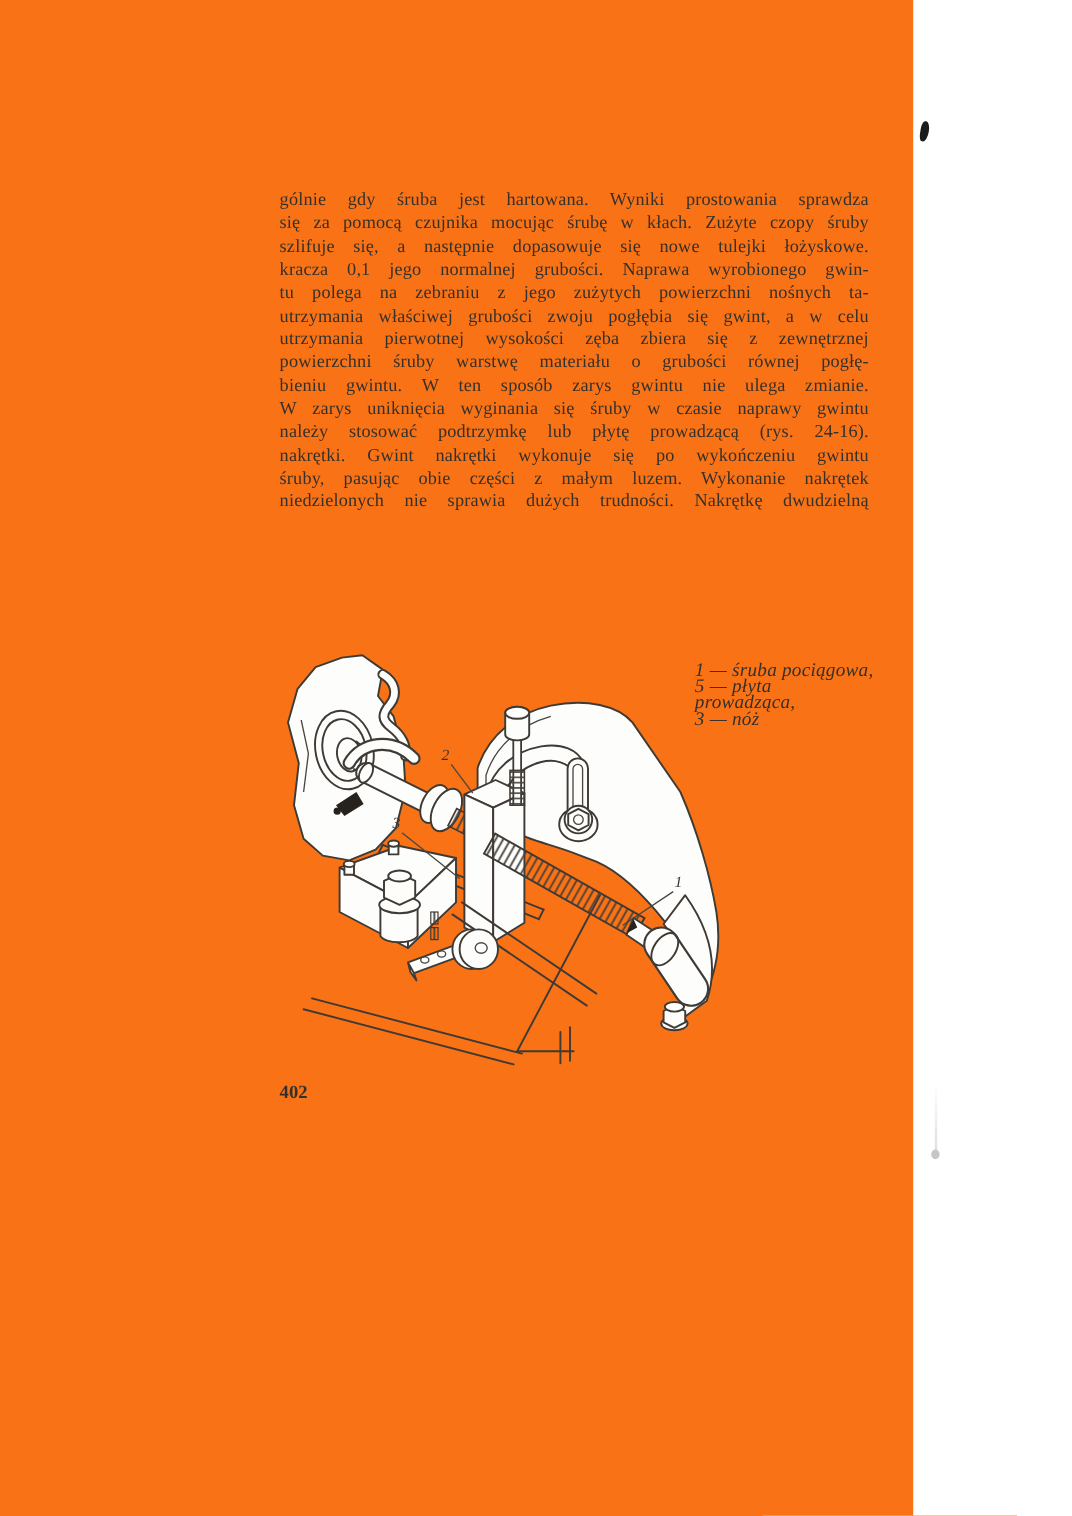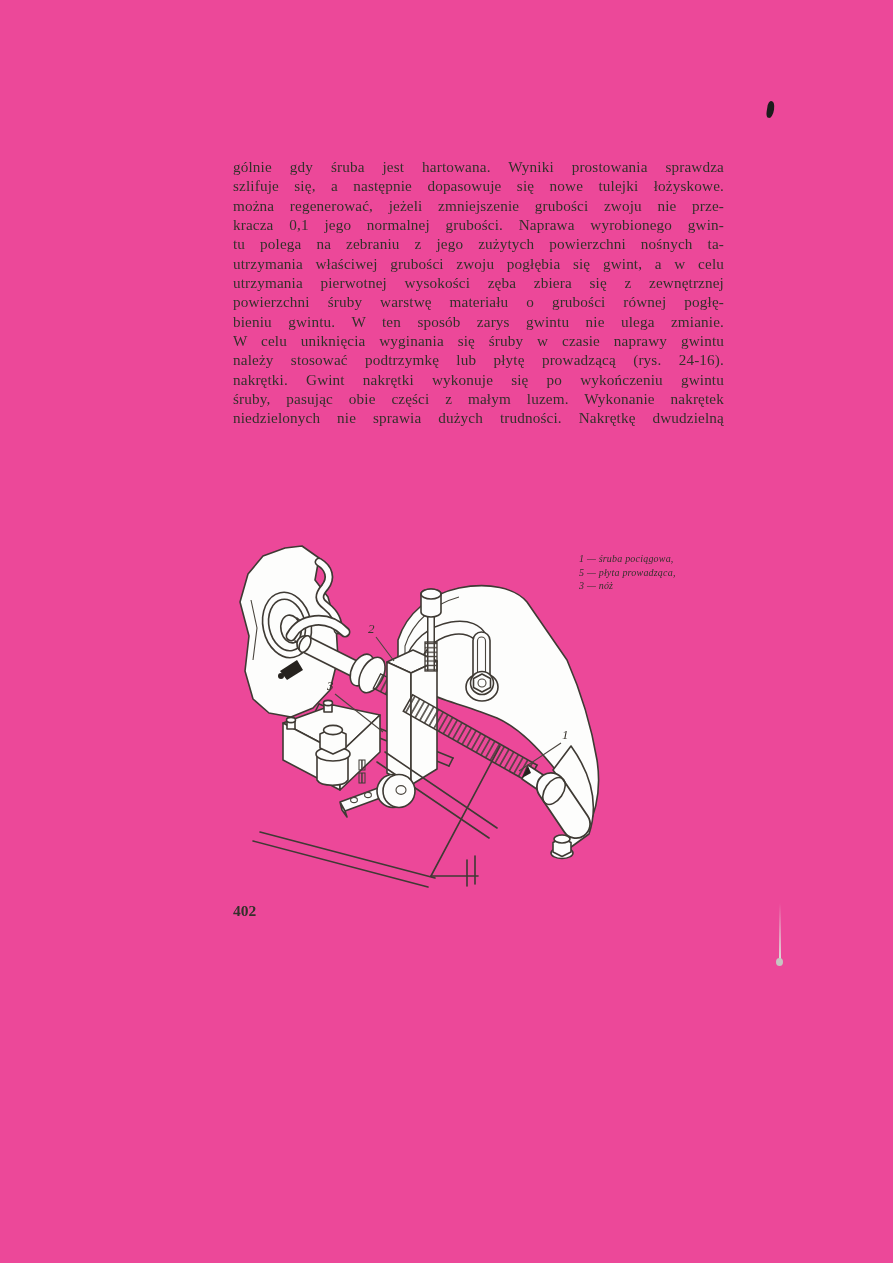--- a/index.html
+++ b/index.html
@@ -1,35 +1,35 @@
 <!DOCTYPE html>
 <html><head>
 <meta charset="utf-8">
 <style>
   html,body{margin:0;padding:0;}
   body{width:893px;height:1263px;background:#ffffff;overflow:hidden;
        font-family:"Liberation Serif", serif;}
-  .page{position:relative;width:893px;height:1263px;background:#ec4899;color:#34302b;}
+  .page{position:relative;width:761px;height:1263px;background:#f97316;color:#34302b;}
 
   
   .text-block{position:absolute;left:233px;top:157px;width:491px;
               font-size:15.2px;line-height:19.35px;letter-spacing:.15px;}
   .para{margin:0;}
   .tline{text-align:justify;text-align-last:justify;white-space:normal;}
   .tindent{text-indent:17px;}
 
   
   .figure-svg{position:absolute;left:235px;top:540px;}
 
   
   .caption{position:absolute;left:579px;top:547px;width:150px;}
   .cap-title{font-size:11.8px;line-height:12.9px;letter-spacing:.2px;}
   .cap-line{text-align:justify;text-align-last:justify;}
   .cap-label{font-weight:bold;}
-  .cap-legend{margin-top:5px;font-size:10px;line-height:13.6px;
+  .cap-legend{margin-top:5px;font-size:16px;line-height:13.6px;
               font-style:italic;letter-spacing:.2px;}
   .leg-line{text-align:left;}
 
   
   .page-number{position:absolute;left:233px;top:902px;font-size:15.5px;font-weight:bold;}
 
   
   .artifact-mark{position:absolute;left:767px;top:101px;width:7px;height:17px;
                  background:#1c1c1c;border-radius:45% 55% 60% 40%;transform:rotate(9deg);}
   .artifact-streak{position:absolute;left:779px;top:903px;width:2px;height:58px;
@@ -44,31 +44,31 @@
   svg text{font-family:"Liberation Serif",serif;font-style:italic;font-size:13px;fill:#3a362f;}
 </style>
 </head>
 <body>
 
 <div class="page">
 
   <div class="text-block" id="paragraphs">
       <div class="para">
         <div class="tline">gólnie gdy śruba jest hartowana. Wyniki prostowania sprawdza</div>
+        <div class="tline">się za pomocą czujnika mocując śrubę w kłach. Zużyte czopy śruby</div>
         <div class="tline">szlifuje się, a następnie dopasowuje się nowe tulejki łożyskowe.</div>
       </div>
       <div class="para">
-        <div class="tline">można regenerować, jeżeli zmniejszenie grubości zwoju nie prze-</div>
         <div class="tline">kracza 0,1 jego normalnej grubości. Naprawa wyrobionego gwin-</div>
         <div class="tline">tu polega na zebraniu z jego zużytych powierzchni nośnych ta-</div>
         <div class="tline">utrzymania właściwej grubości zwoju pogłębia się gwint, a w celu</div>
         <div class="tline">utrzymania pierwotnej wysokości zęba zbiera się z zewnętrznej</div>
         <div class="tline">powierzchni śruby warstwę materiału o grubości równej pogłę-</div>
         <div class="tline">bieniu gwintu. W ten sposób zarys gwintu nie ulega zmianie.</div>
-        <div class="tline">W celu uniknięcia wyginania się śruby w czasie naprawy gwintu</div>
+        <div class="tline">W zarys uniknięcia wyginania się śruby w czasie naprawy gwintu</div>
         <div class="tline">należy stosować podtrzymkę lub płytę prowadzącą (rys. 24-16).</div>
       </div>
       <div class="para">
         <div class="tline">nakrętki. Gwint nakrętki wykonuje się po wykończeniu gwintu</div>
         <div class="tline">śruby, pasując obie części z małym luzem. Wykonanie nakrętek</div>
         <div class="tline">niedzielonych nie sprawia dużych trudności. Nakrętkę dwudzielną</div>
       </div>
     </div>
 
   <svg class="figure-svg" width="365" height="372" viewBox="0 0 365 372">

